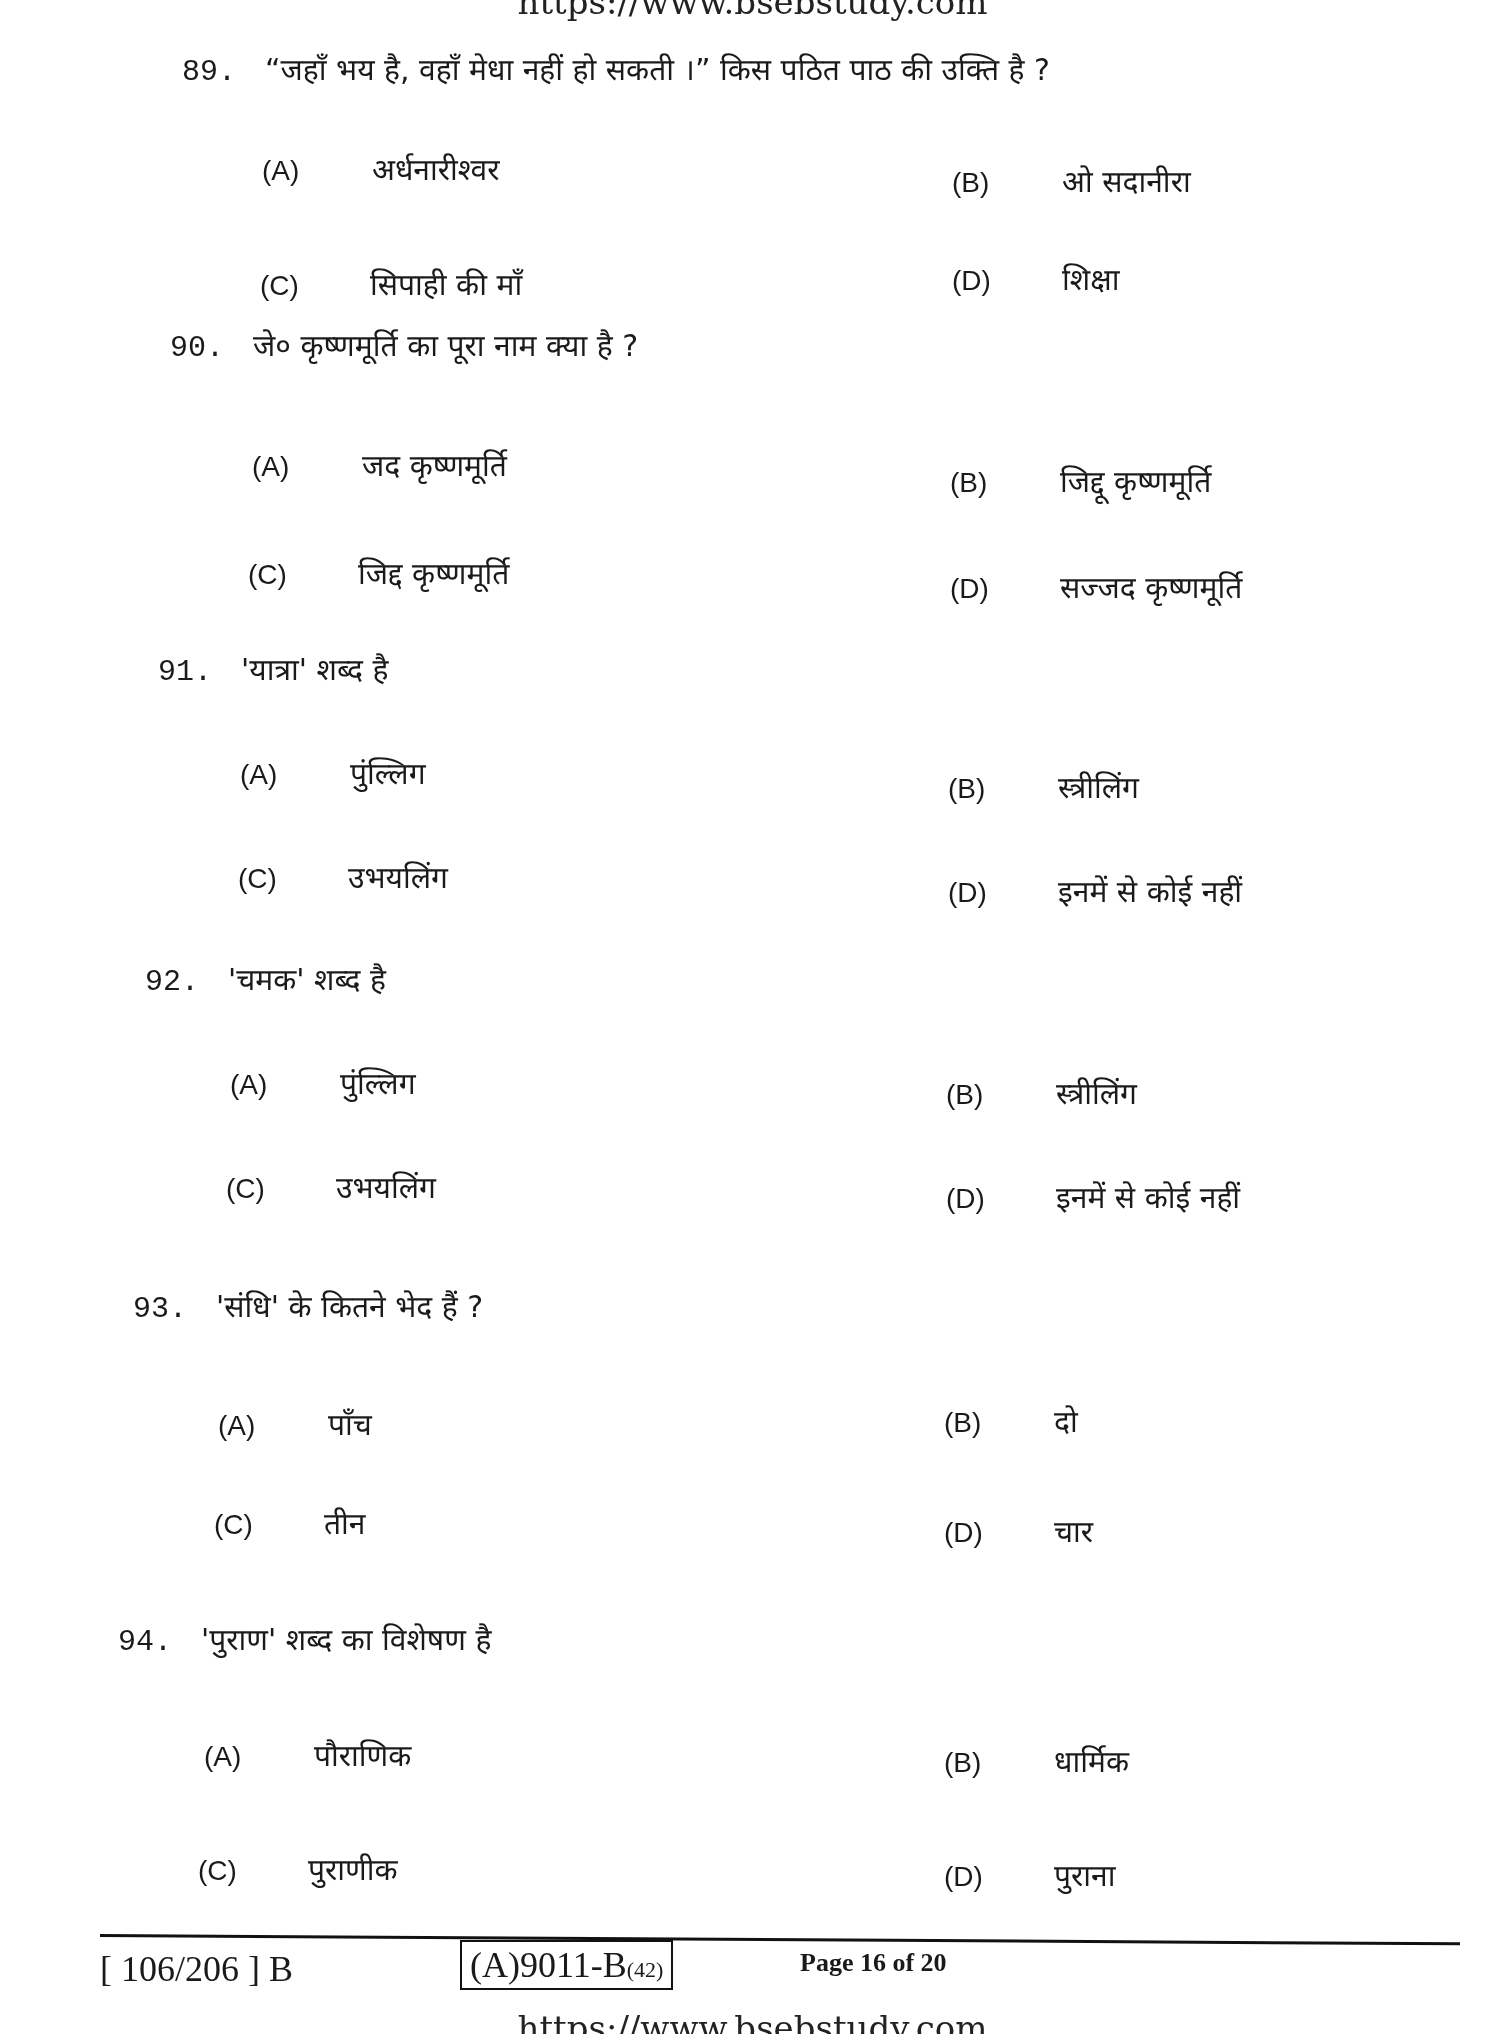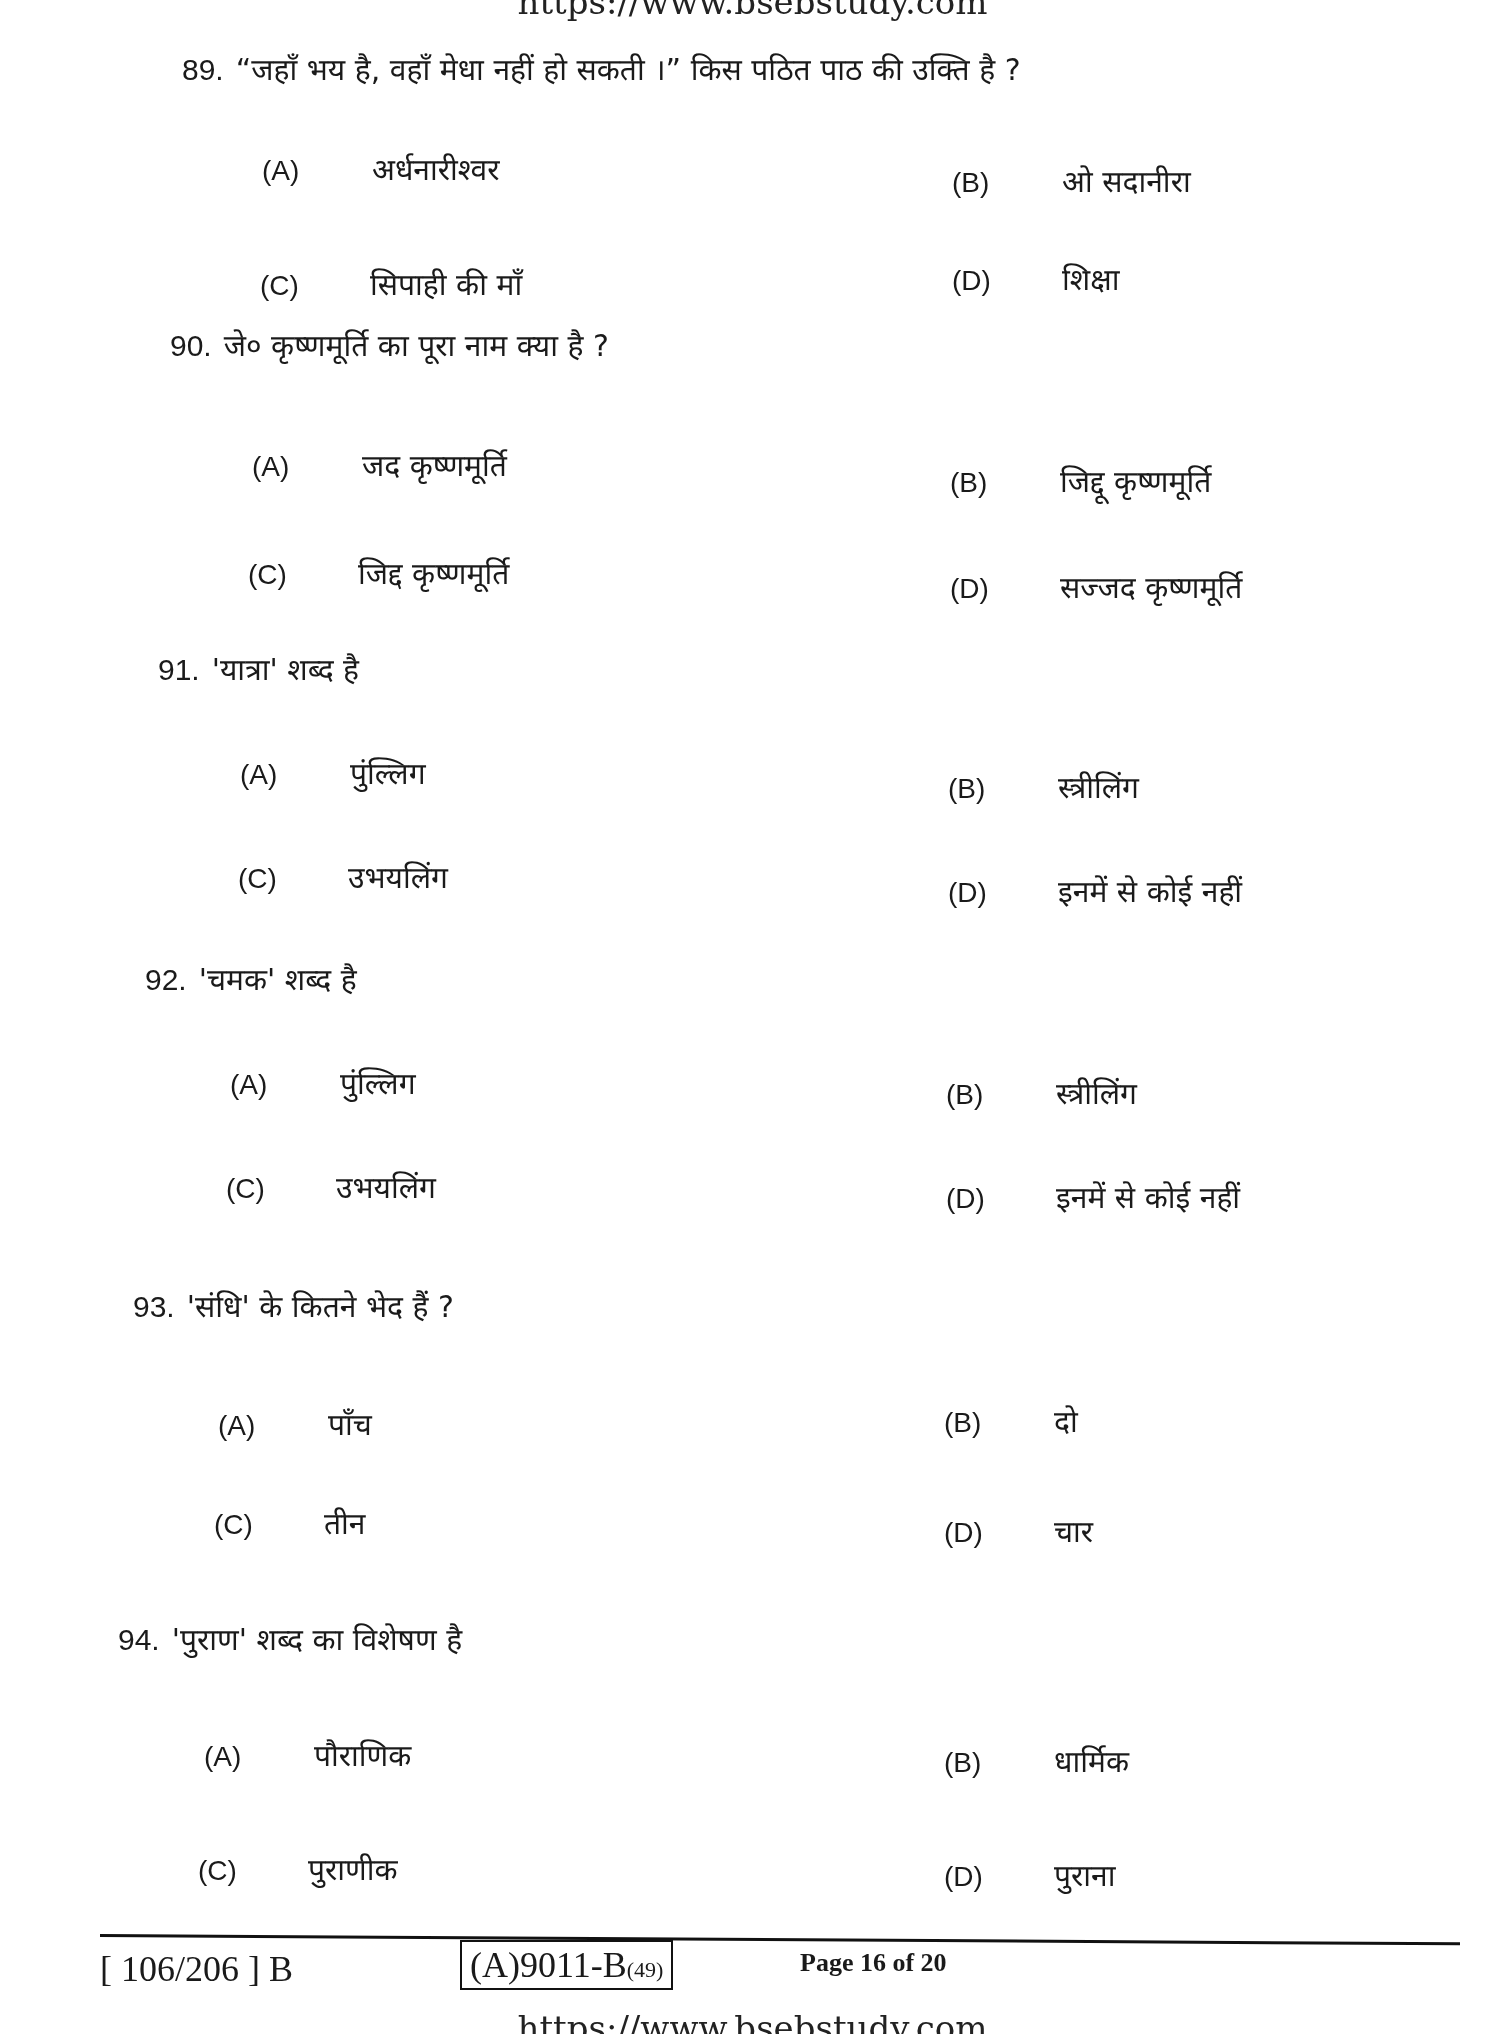--- a/index.html
+++ b/index.html
@@ -3,21 +3,21 @@
 <meta charset="utf-8">
 <style>
   html,body{margin:0;padding:0;background:#ffffff;}
   body{width:1505px;height:2034px;position:relative;overflow:hidden;color:#1a1a1a;
        font-family:"DejaVu Sans","Liberation Sans",sans-serif;}
   .url{position:absolute;left:0;width:1505px;text-align:center;
        font-family:"DejaVu Serif","Liberation Serif",serif;font-size:34px;color:#222;}
   .url.top{top:-18px;}
   .url.bottom{top:2008px;}
   .q{position:absolute;font-size:30px;}
-  .qnum{font-family:Liberation Sans, sans-serif;font-size:30px;margin-right:12px;}
+  .qnum{font-family:Liberation Mono, monospace;font-size:30px;margin-right:29px;}
   .opt{position:absolute;font-size:30px;}
   .olabel{font-family:"Liberation Sans",sans-serif;font-size:28px;display:inline-block;width:110px;}
   .rule{position:absolute;left:100px;top:1934px;width:1360px;height:3px;background:#111;transform:rotate(0.35deg);transform-origin:left;}
   .footer{position:absolute;top:1948px;left:100px;font-family:"Liberation Serif",serif;font-size:36px;}
   .footer .code-box{position:absolute;left:360px;top:-8px;border:2px solid #111;padding:2px 8px;white-space:nowrap;font-family:"Liberation Serif",serif;font-size:36px;}
   .footer .code-box small{font-size:22px;}
   .footer .page{position:absolute;left:700px;top:0;white-space:nowrap;font-family:"Liberation Serif",serif;font-weight:bold;font-size:26px;}
   .footer .code{white-space:nowrap;}
 </style>
 </head>
@@ -69,16 +69,16 @@
   <span class="qnum">94.</span><span>'पुराण' शब्द का विशेषण है</span>
 </div>
 <div class="opt" style="left:204px;top:1734px;"><span class="olabel">(A)</span><span>पौराणिक</span></div>
 <div class="opt" style="left:944px;top:1740px;"><span class="olabel">(B)</span><span>धार्मिक</span></div>
 <div class="opt" style="left:198px;top:1848px;"><span class="olabel">(C)</span><span>पुराणीक</span></div>
 <div class="opt" style="left:944px;top:1854px;"><span class="olabel">(D)</span><span>पुराना</span></div>
 
 <div class="rule"></div>
 <div class="footer">
   <span class="code">[ 106/206 ] B</span>
-  <span class="code-box"><span>(A)9011-B</span><small>(49)</small></span>
+  <span class="code-box"><span>(A)9011-B</span><small>(42)</small></span>
   <span class="page">Page 16 of 20</span>
 </div>
 <div class="url bottom">https://www.bsebstudy.com</div>
 
 </body></html>

